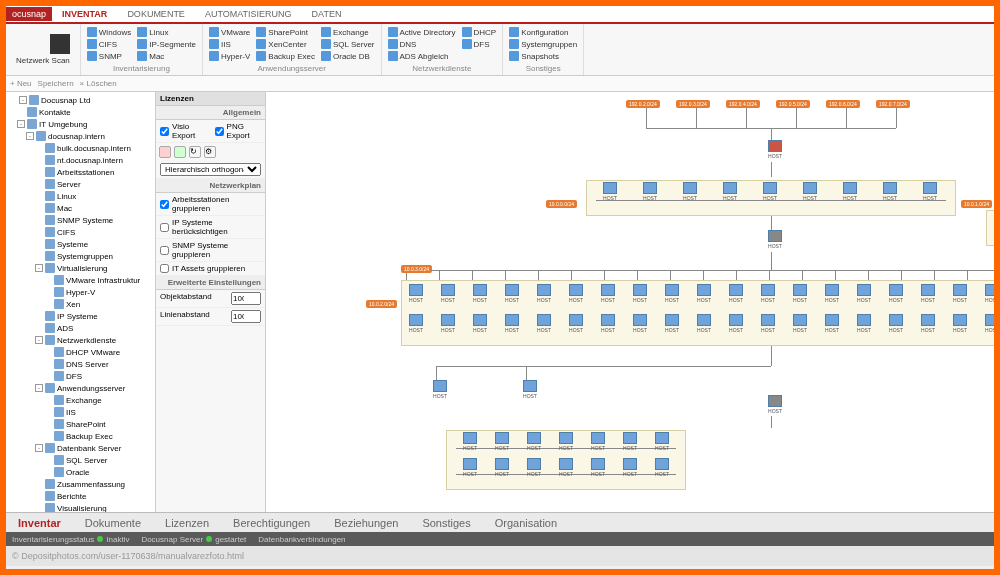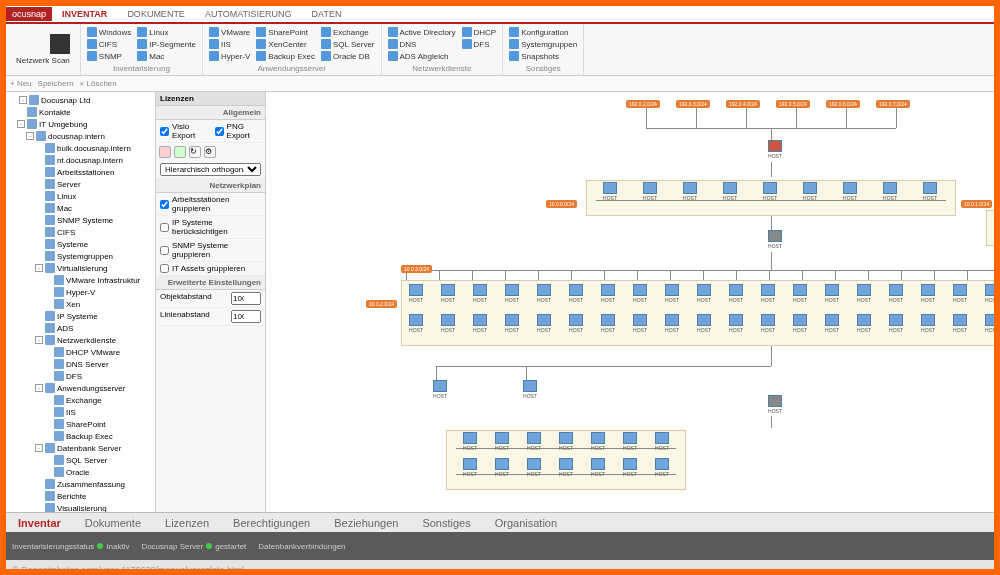--- a/index.html
+++ b/index.html
@@ -36,21 +36,21 @@
 .node{position:absolute;width:28px;height:24px;display:flex;flex-direction:column;align-items:center;}
 .node .nicon{width:14px;height:12px;background:#6fa3d9;border:1px solid #4d7fa8;}
 .node .nlabel{font-size:5px;color:#555;margin-top:1px;}
 .cluster{position:absolute;border:1px solid #d6cfa3;background:#faf7e6;}
 .segment{position:absolute;background:#e67a2e;color:#fff;font-size:5px;padding:1px 3px;border-radius:2px;}
 .hline{position:absolute;height:1px;background:#888;}
 .vline{position:absolute;width:1px;background:#888;}
 .bottom-tabs{height:20px;background:#eaeaea;border-top:1px solid #bbb;display:flex;align-items:center;font-size:11px;color:#666;}
 .bottom-tabs .bt{padding:0 12px;cursor:pointer;}
 .bottom-tabs .bt.active{color:#b22222;font-weight:bold;}
-.statusbar{height:28px;background:#5a5a5a;color:#ccc;font-size:8px;display:flex;align-items:center;gap:12px;padding:0 6px;}
+.statusbar{height:14px;background:#5a5a5a;color:#ccc;font-size:8px;display:flex;align-items:center;gap:12px;padding:0 6px;}
 .status-item{display:flex;align-items:center;gap:3px;}
 .led{width:6px;height:6px;border-radius:50%;}
 .footer-attr{height:20px;background:#e5e5e5;font-size:9px;color:#999;display:flex;align-items:center;padding:0 6px;}
 </style>
 </head>
 <body>
 
 <div class="ribbon-tabs">
   <span class="app-label">ocusnap</span>
   <span class="tab active">INVENTAR</span>

